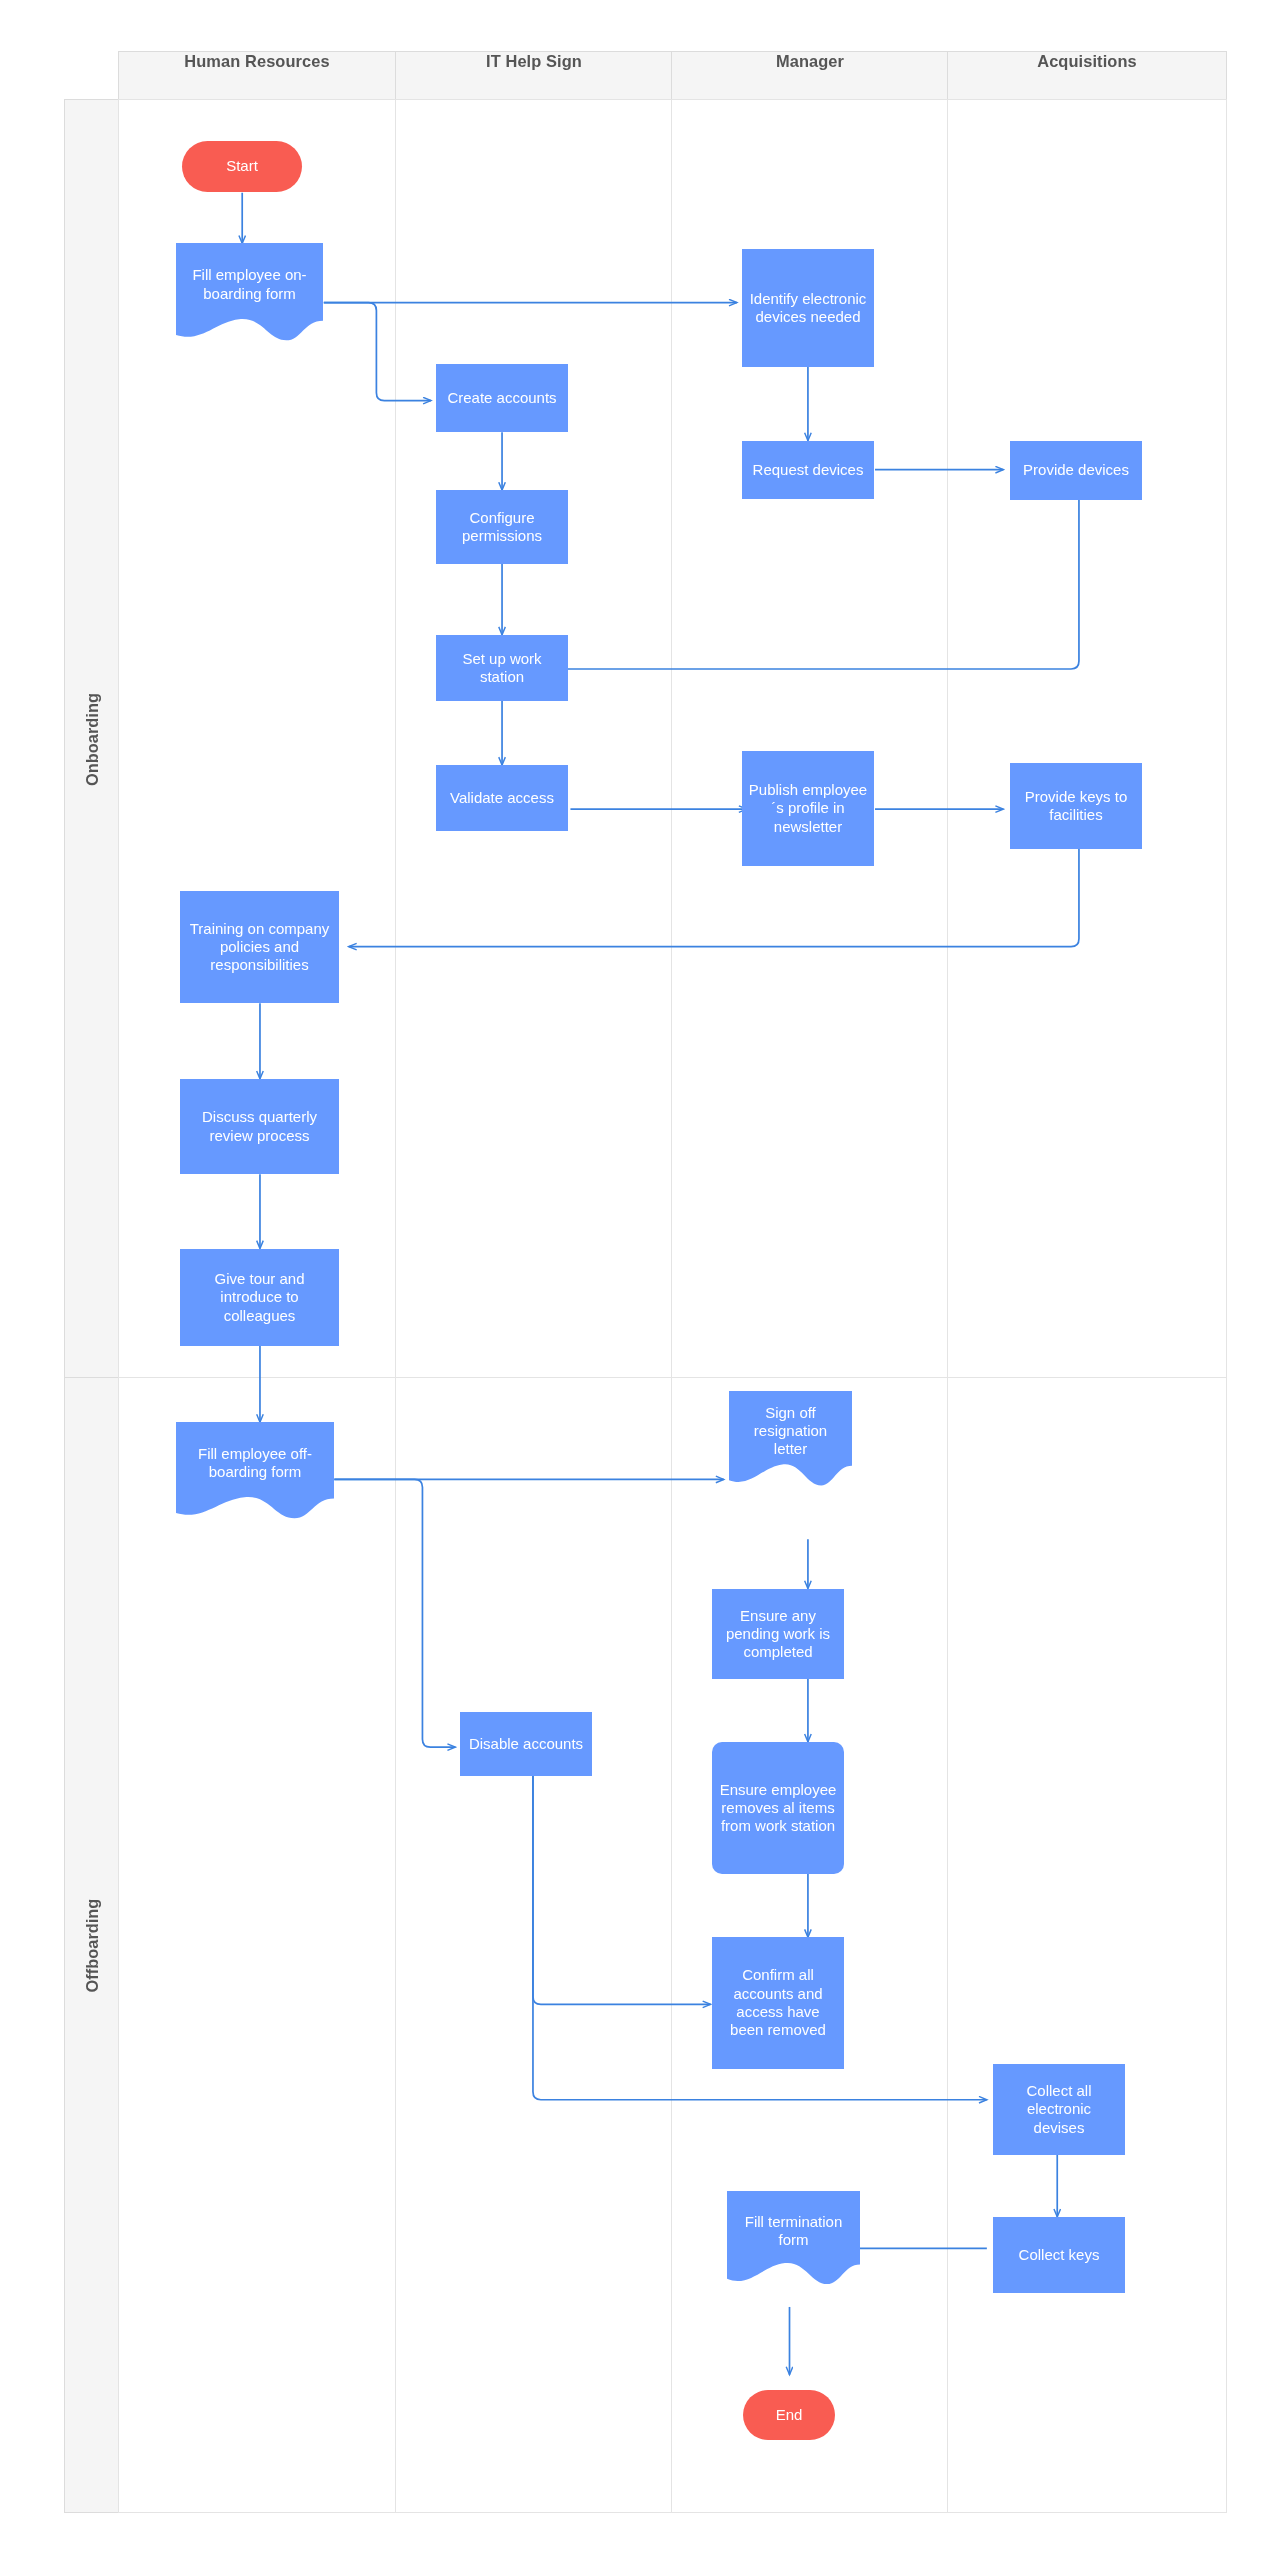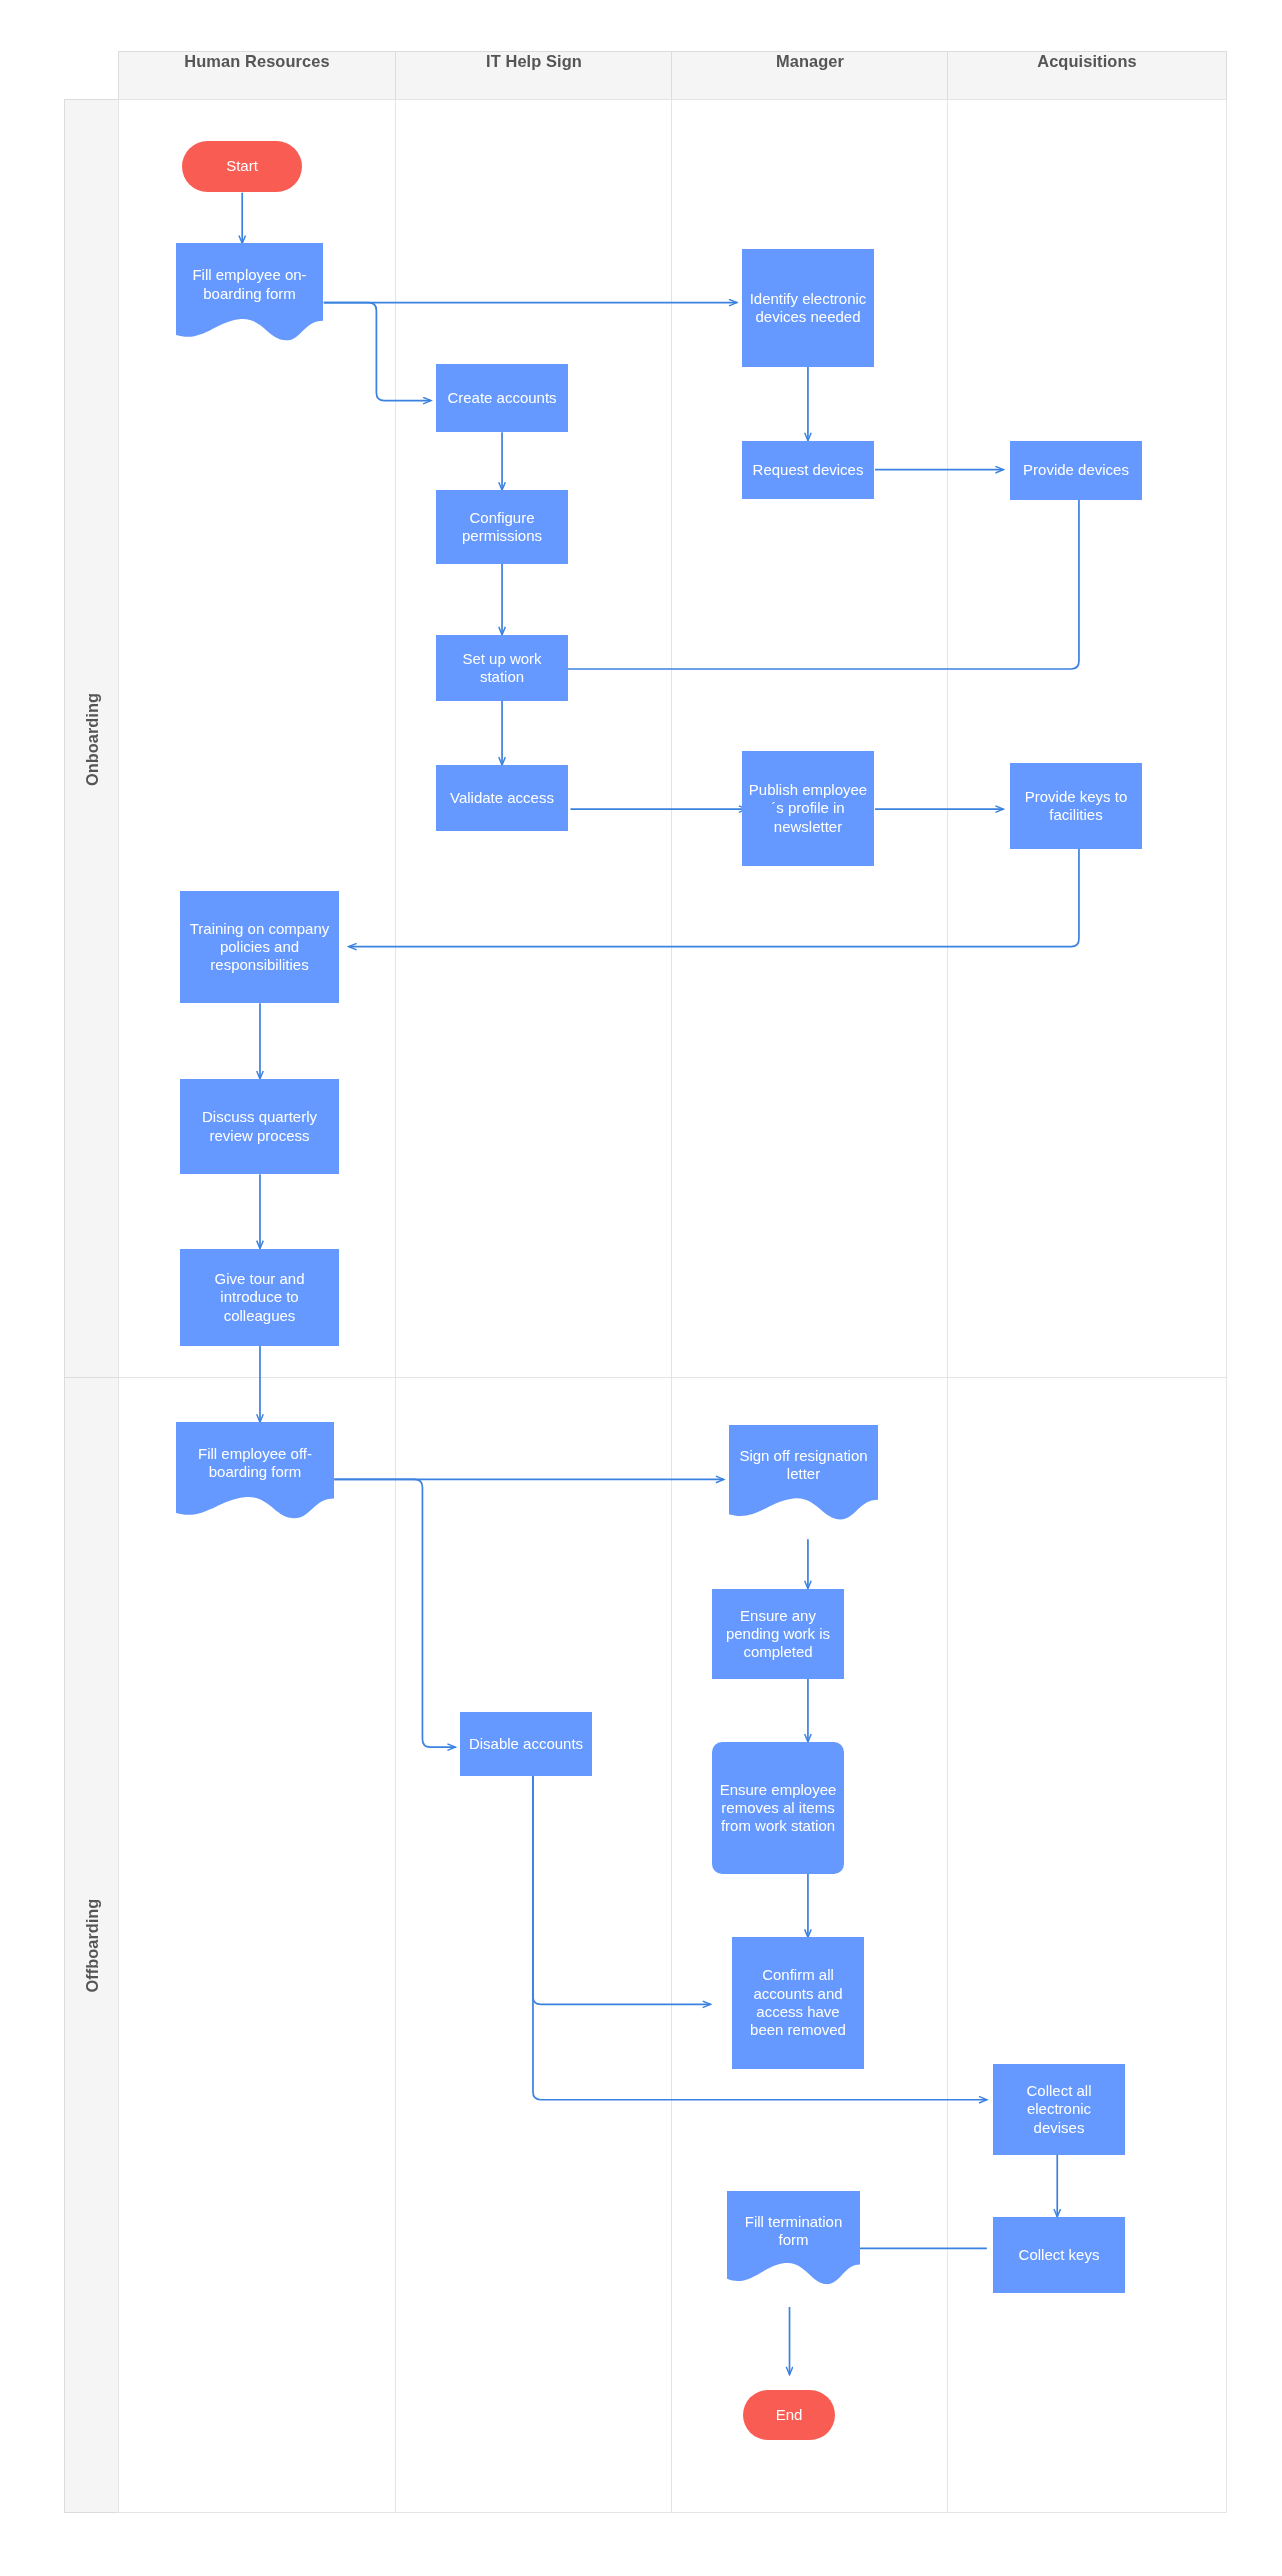--- a/index.html
+++ b/index.html
@@ -174,33 +174,33 @@
   <div class="node process" style="left:742px;top:249px;width:132px;height:118px;">
     <span class="node-label">Identify electronic devices needed</span>
   </div>
   <div class="node process" style="left:742px;top:441px;width:132px;height:58px;">
     <span class="node-label">Request devices</span>
   </div>
   <div class="node process" style="left:742px;top:751px;width:132px;height:115px;">
     <span class="node-label">Publish employee´s profile in newsletter</span>
   </div>
 
-  <div class="node document" style="left:729px;top:1425px;width:149px;height:97px;">
+  <div class="node document" style="left:729px;top:1391px;width:123px;height:97px;">
     <svg class="doc-shape" viewBox="0 0 208 148" preserveAspectRatio="none">
       <path d="M0,0 L208,0 L208,114 C182,114 176,144 156,144 C130,144 122,108 90,112 C56,116 36,148 0,136 Z" fill="#6699ff"></path>
     </svg>
     <span class="node-label">Sign off resignation letter</span>
   </div>
   <div class="node process" style="left:712px;top:1589px;width:132px;height:90px;">
     <span class="node-label">Ensure any pending work is completed</span>
   </div>
   <div class="node process" style="left:712px;top:1742px;width:132px;height:132px;border-radius:10px;">
     <span class="node-label">Ensure employee removes al items from work station</span>
   </div>
-  <div class="node process" style="left:712px;top:1937px;width:132px;height:132px;margin-left:20px;">
+  <div class="node process" style="left:712px;top:1937px;width:132px;height:132px;">
     <span class="node-label">Confirm all accounts and access have been removed</span>
   </div>
   <div class="node document" style="left:727px;top:2191px;width:133px;height:97px;">
     <svg class="doc-shape" viewBox="0 0 202 148" preserveAspectRatio="none">
       <path d="M0,0 L202,0 L202,112 C178,112 172,142 152,142 C128,142 118,106 88,110 C54,114 34,148 0,134 Z" fill="#6699ff"></path>
     </svg>
     <span class="node-label">Fill termination form</span>
   </div>
   <div class="node terminator" style="left:743px;top:2390px;width:92px;height:50px;">
     <span class="node-label">End</span>

